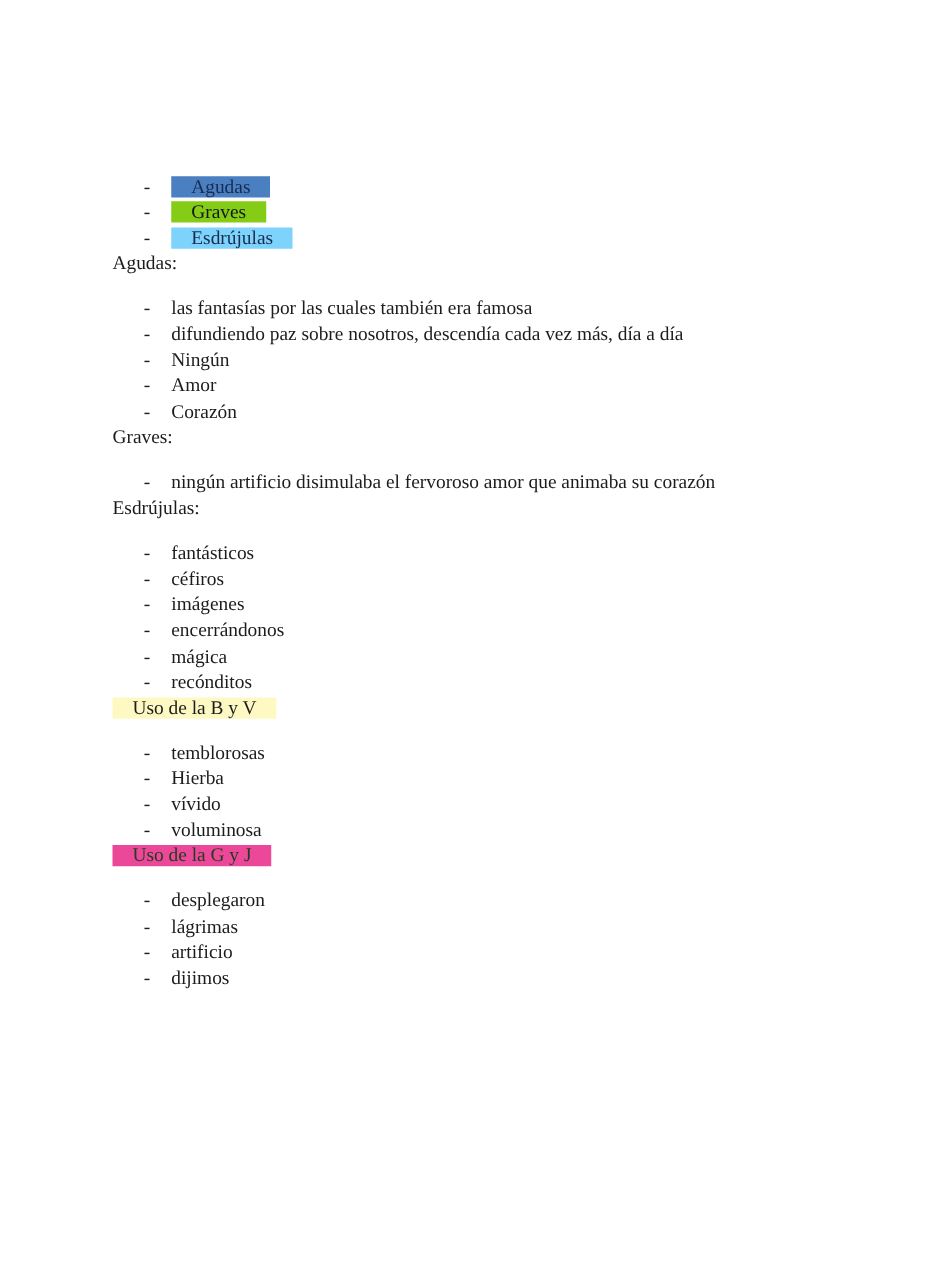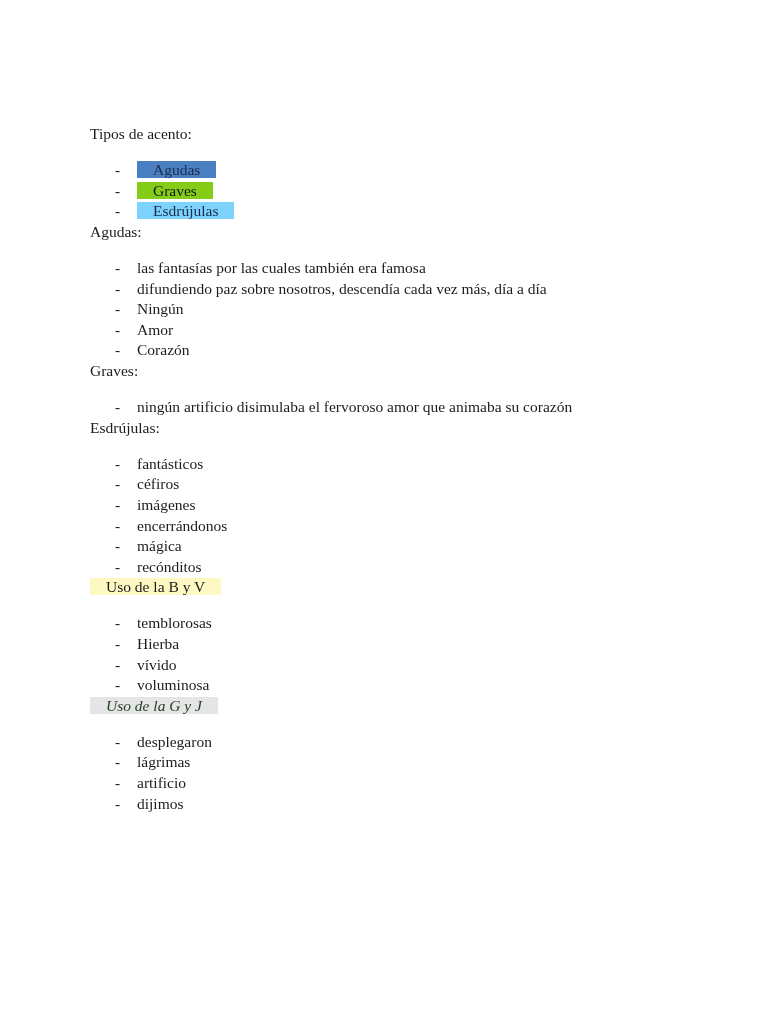--- a/index.html
+++ b/index.html
@@ -15,21 +15,20 @@
   ul.doclist { list-style:none; margin:15.5px 0 0 0; padding:0; }
   ul.doclist li { position:relative; padding-left:47px; }
   ul.doclist li::before { content:"-"; position:absolute; left:25px; top:0; }
   .hl { padding:0 16px; }
 </style>
 </head>
 <body>
 
 <div class="content">
 
-  <p class="para block first">Tipos de acento:</p>
 
   <ul class="doclist">
     <li>
       <span class="hl" style="background-color: rgb(74, 128, 193); color: rgb(26, 43, 80);">Agudas</span>
     </li>
     <li>
       <span class="hl" style="background-color: #84cc16; color: rgb(16, 25, 22);">Graves</span>
     </li>
     <li>
       <span class="hl" style="background-color: #7dd3fc; color: rgb(26, 43, 80);">Esdrújulas</span>
@@ -68,21 +67,21 @@
   </p>
 
   <ul class="doclist">
     <li><span>temblorosas</span></li>
     <li><span>Hierba</span></li>
     <li><span>vívido</span></li>
     <li><span>voluminosa</span></li>
   </ul>
 
   <p class="para block">
-    <span class="hl" style="background-color: #e5e5e5; color: rgb(31, 61, 31); font-style: italic;">Uso de la G y J</span>
+    <span class="hl" style="background-color: #ec4899; color: rgb(31, 61, 31);">Uso de la G y J</span>
   </p>
 
   <ul class="doclist">
     <li><span>desplegaron</span></li>
     <li><span>lágrimas</span></li>
     <li><span>artificio</span></li>
     <li><span>dijimos</span></li>
   </ul>
 
 </div>

